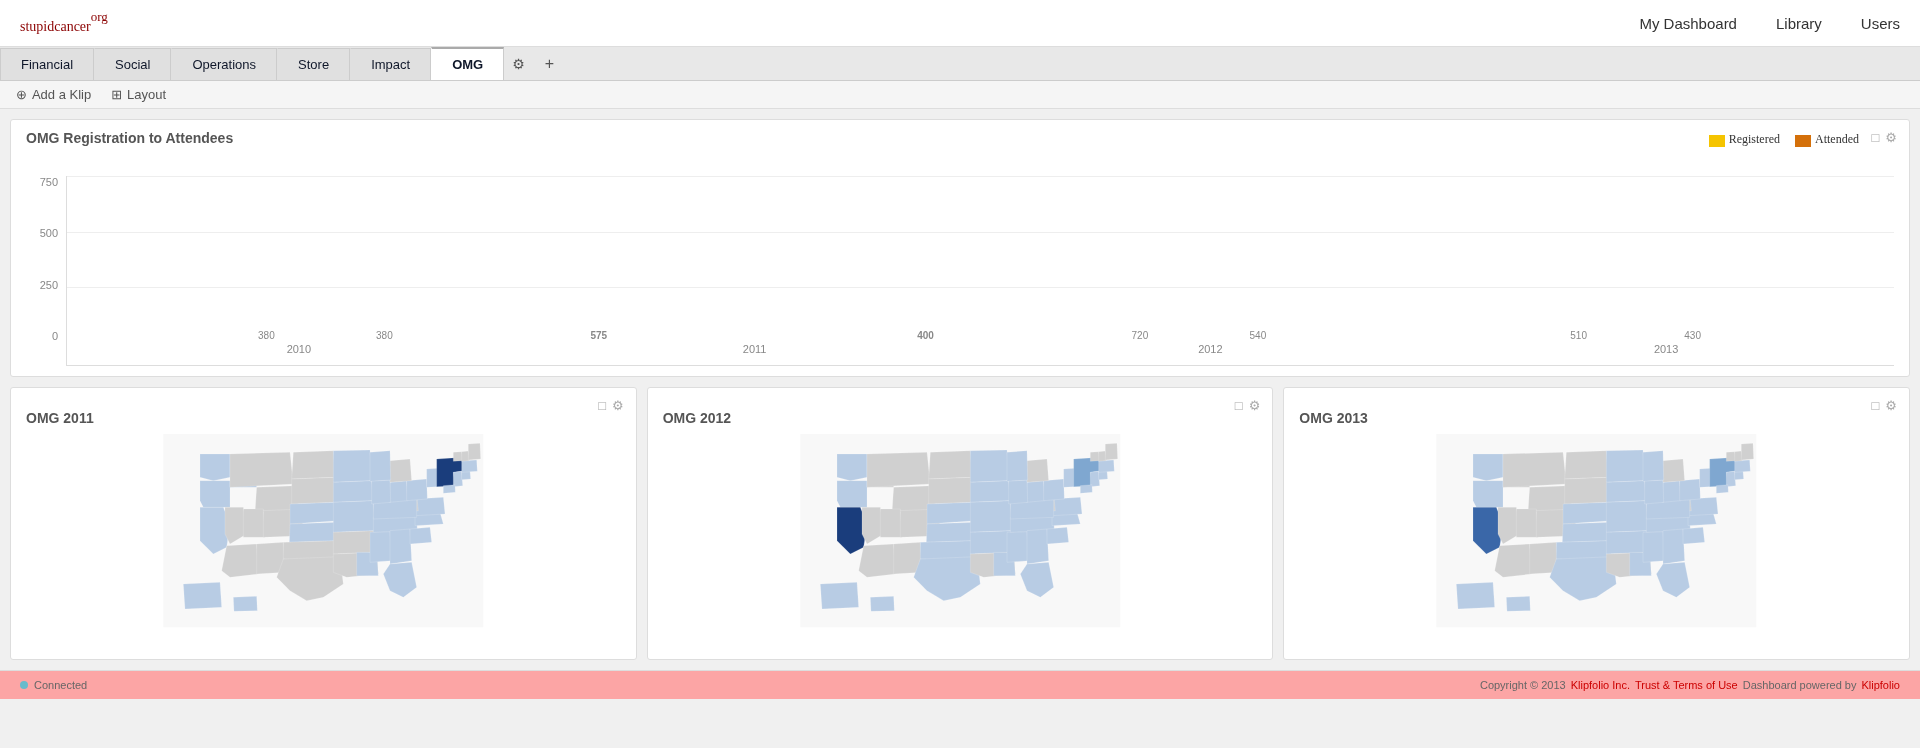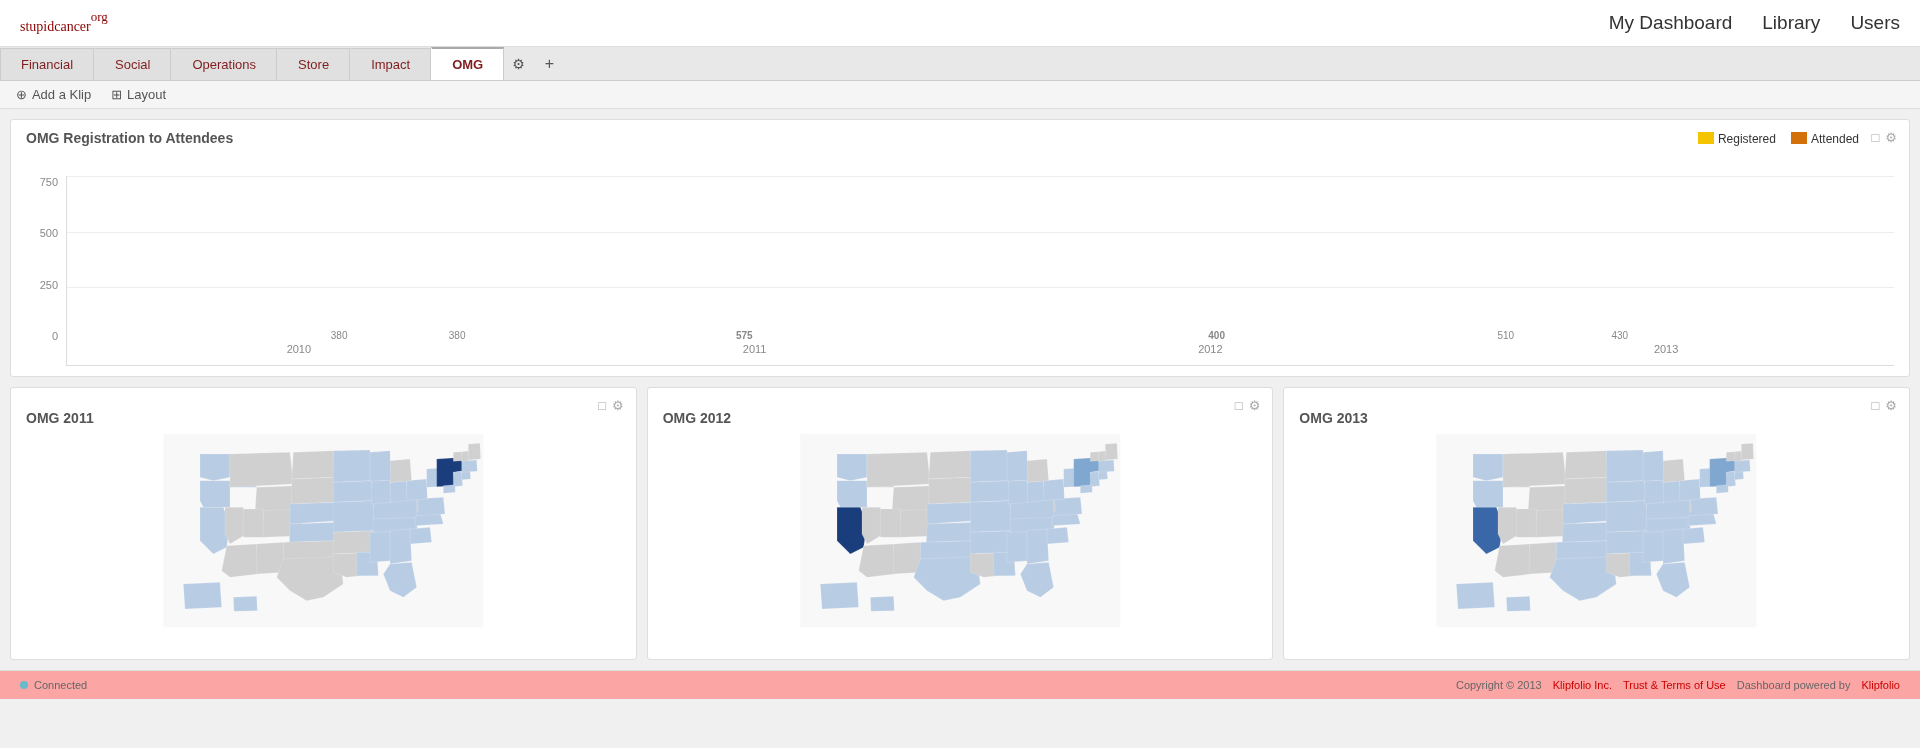--- a/index.html
+++ b/index.html
@@ -2,55 +2,55 @@
 <html><head>
   <meta charset="utf-8">
   <style>
     * { box-sizing: border-box; margin: 0; padding: 0; }
     body { font-family: Arial, sans-serif; font-size: 13px; background: #f0f0f0; color: #333; width: 1920px; min-height: 748px; }
 
     
     .header { background: #fff; padding: 8px 20px; display: flex; align-items: center; justify-content: space-between; border-bottom: 1px solid #ddd; }
     .logo { font-size: 26px; font-weight: bold; color: #8b0000; font-family: Georgia, serif; }
     .logo span { font-size: 14px; font-weight: normal; }
-    .nav-links { display: flex; gap: 30px; font-size: 19px; }
+    .nav-links { display: flex; gap: 39px; font-size: 15px; }
     .nav-links a { text-decoration: none; color: #333; }
 
     
     .tabs-bar { background: #e8e8e8; border-bottom: 1px solid #ccc; display: flex; align-items: center; padding: 0 0 0 0; }
-    .tab { padding: 8px 20px; border-right: 1px solid #ccc; border-top: 1px solid #ccc; border-left: 1px solid transparent; cursor: pointer; font-size: 13px; background: #e0e0e0; color: #7f1d1d; }
+    .tab { padding: 8px 20px; border-right: 1px solid #ccc; border-top: 1px solid #ccc; border-left: 1px solid transparent; cursor: pointer; font-size: 13px; background: #e0e0e0; color: #0f172a; }
     .tab:first-child { border-left: 1px solid #ccc; }
     .tab.active { background: #fff; border-top: 2px solid #aaa; font-weight: bold; }
     .tab-add { padding: 6px 12px; font-size: 16px; cursor: pointer; color: #555; background: none; border: none; }
     .tab-gear { padding: 6px 8px; font-size: 14px; cursor: pointer; color: #555; background: none; border: none; }
 
     
     .toolbar { background: #f5f5f5; border-bottom: 1px solid #ddd; padding: 6px 16px; display: flex; align-items: center; gap: 20px; }
     .toolbar-btn { display: flex; align-items: center; gap: 5px; cursor: pointer; color: #555; font-size: 13px; }
 
     
     .main-content { padding: 10px; background: #f0f0f0; }
 
     
     .chart-card { background: #fff; border: 1px solid #ddd; border-radius: 3px; padding: 10px 15px; margin-bottom: 10px; position: relative; }
     .card-title { font-size: 14px; font-weight: bold; color: #555; margin-bottom: 8px; }
     .card-icons { position: absolute; top: 10px; right: 12px; display: flex; gap: 6px; color: #aaa; font-size: 13px; }
-    .legend-item { display: flex; align-items: flex-start; gap: 4px; }
+    .legend-item { display: flex; align-items: flex-end; gap: 4px; font-family: Liberation Serif, serif; }
     .legend-color { width: 16px; height: 12px; display: inline-block; }
 
     
     .maps-row { display: flex; gap: 10px; }
     .map-card { flex: 1; background: #fff; border: 1px solid #ddd; border-radius: 3px; padding: 22px 15px; position: relative; }
     .state { stroke: #fff; stroke-width: 0.5; }
 
     
     .footer { background: #fca5a5; border-top: 1px solid #ddd; padding: 8px 20px; display: flex; align-items: center; justify-content: space-between; font-size: 11px; color: #666; }
     .connected { display: flex; align-items: center; gap: 6px; }
     .connected-dot { width: 8px; height: 8px; border-radius: 50%; background: #6bc; }
-    .footer-right { display: flex; gap: 11px; align-items: center; }
+    .footer-right { display: flex; gap: 5px; align-items: center; }
     .footer-right a { color: #c00; text-decoration: none; }
   </style>
 </head>
 <body>
 
 <div class="header">
   <div class="logo">
     <span>stupidcancer</span><span style="font-size:13px;vertical-align:super;">org</span>
   </div>
   <div class="nav-links">
@@ -137,20 +137,30 @@
             <div style="display:flex;flex-direction:column;align-items:center;">
               <span style="font-size:10px;color:#888;margin-bottom:2px;">575</span>
               <div style="width:110px; height:77%; background:#f5c400;"></div>
             </div>
             <div style="display:flex;flex-direction:column;align-items:center;">
               <span style="font-size:10px;color:#888;margin-bottom:2px;">400</span>
               <div style="width:110px; height:53%; background:#d4700a;"></div>
             </div>
           </div>
 
+          <div style="flex:1; display:flex; align-items:flex-end; justify-content:center; gap:8px; height:100%;">
+            <div style="display:flex;flex-direction:column;align-items:center;">
+              <span style="font-size:10px;color:#888;margin-bottom:2px;">720</span>
+              <div style="width:110px; height:96%; background:#f5c400;"></div>
+            </div>
+            <div style="display:flex;flex-direction:column;align-items:center;">
+              <span style="font-size:10px;color:#888;margin-bottom:2px;">540</span>
+              <div style="width:110px; height:72%; background:#d4700a;"></div>
+            </div>
+          </div>
 
           <div style="flex:1; display:flex; align-items:flex-end; justify-content:center; gap:4px; height:100%;">
             <div style="display:flex;flex-direction:column;align-items:center;">
               <span style="font-size:10px;color:#888;margin-bottom:2px;">510</span>
               <div style="width:110px; height:68%; background:#f5c400;"></div>
             </div>
             <div style="display:flex;flex-direction:column;align-items:center;">
               <span style="font-size:10px;color:#888;margin-bottom:2px;">430</span>
               <div style="width:110px; height:57%; background:#d4700a;"></div>
             </div>

